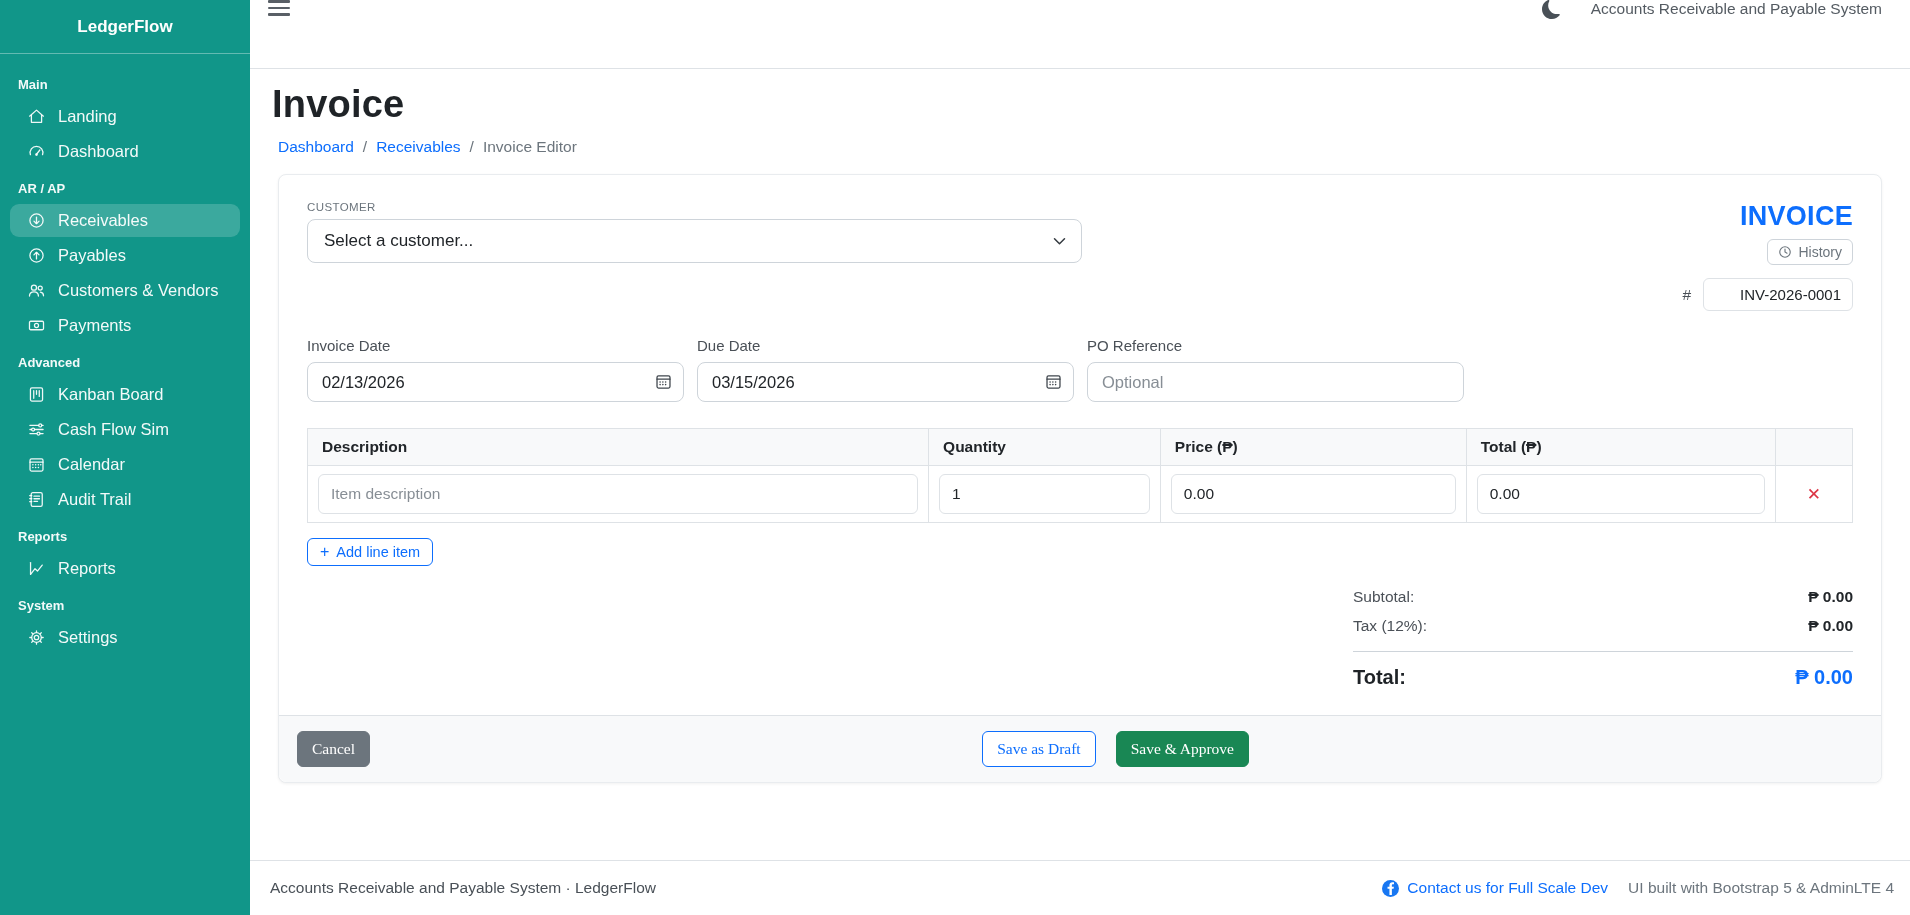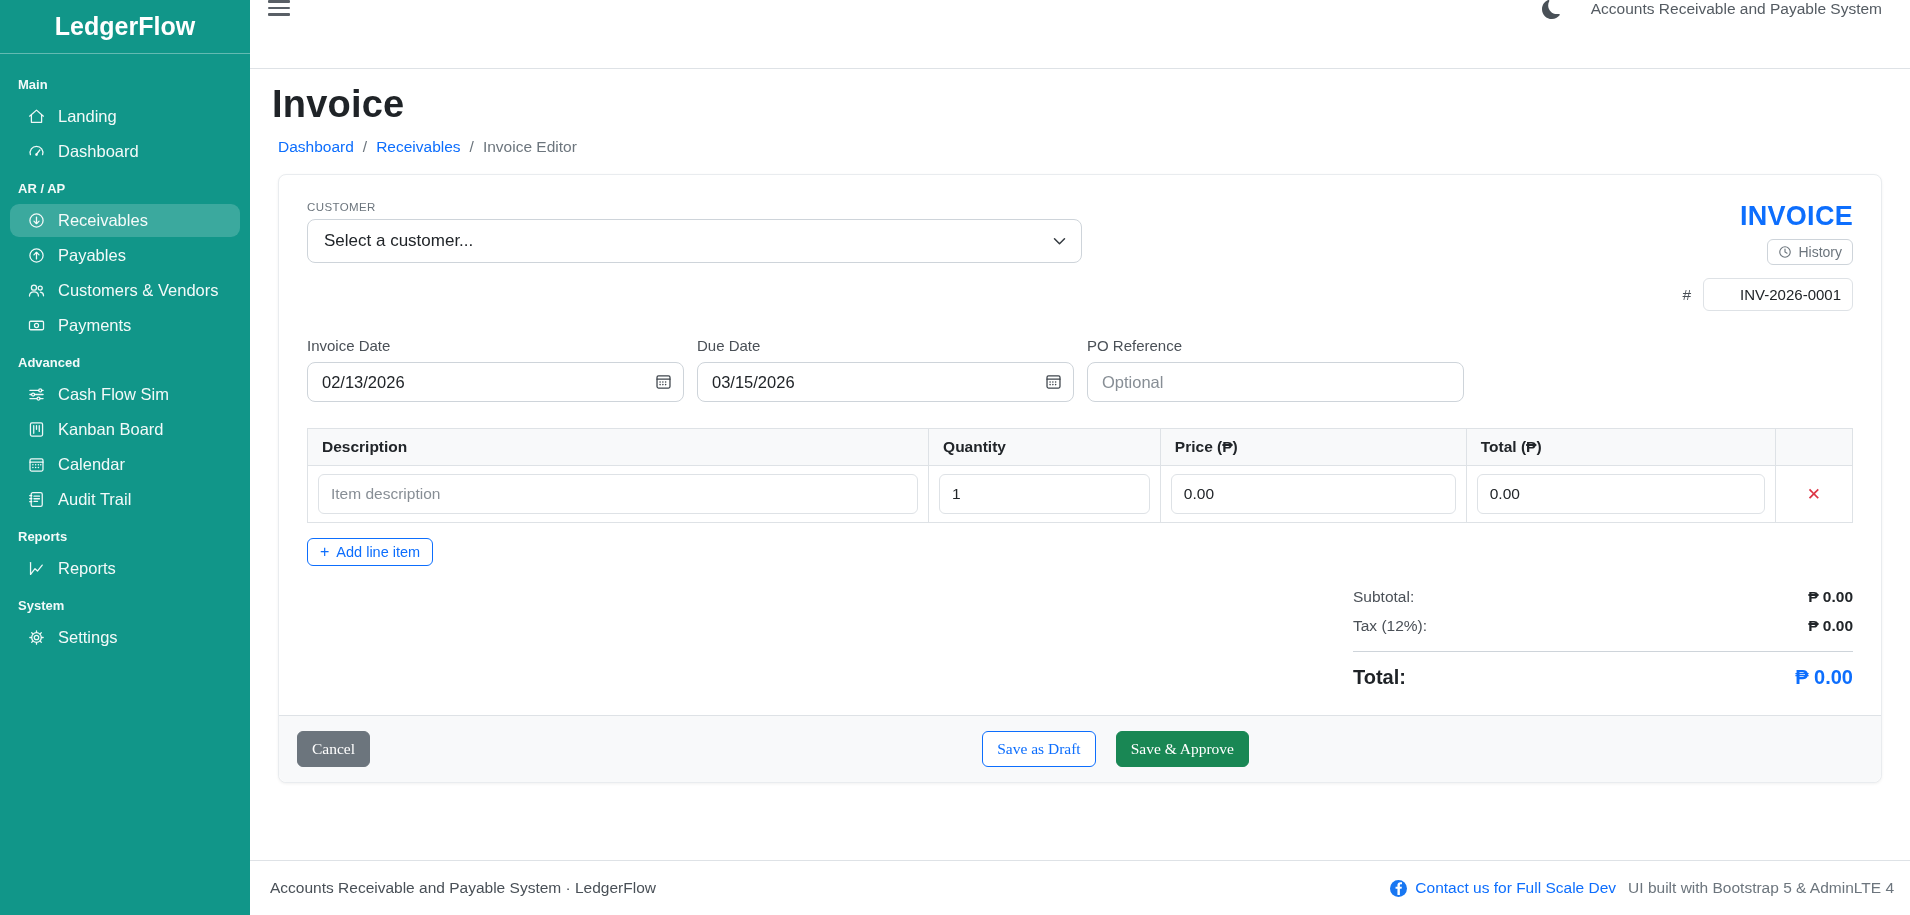--- a/index.html
+++ b/index.html
@@ -6,21 +6,21 @@
   html, body { width: 1910px; height: 915px; overflow: hidden; }
   body {
     font-family: "Liberation Sans", "DejaVu Sans", sans-serif;
     background: #ffffff; color: #212529; font-size: 16px;
   }
   .app { display: flex; width: 1910px; height: 915px; }
 
   
   .sidebar { width: 250px; height: 915px; background: #119689; flex: none; display: flex; flex-direction: column; }
   .brand { height: 54px; display: flex; align-items: center; justify-content: center;
-    color: #fff; font-weight: 700; font-size: 25px; border-bottom: 1px solid rgba(255,255,255,.35); }
+    color: #fff; font-weight: 700; font-size: 17px; border-bottom: 1px solid rgba(255,255,255,.35); }
   .side-nav { padding: 12px 10px; }
   .section-label { color: rgba(255,255,255,.95); font-size: 13px; font-weight: 700; padding: 11px 8px 6px; }
   .nav-item { display: flex; align-items: center; gap: 13px; padding: 7px 18px; margin: 2px 0;
     color: rgba(255,255,255,.95); font-size: 16.5px; border-radius: 9px; cursor: pointer; }
   .nav-item.active { background: rgba(255,255,255,.18); }
   .si { width: 17px; height: 17px; fill: none; stroke: rgba(255,255,255,.93); stroke-width: 1.2;
     stroke-linecap: round; stroke-linejoin: round; flex: none; }
 
   
   .main { flex: 1; display: flex; flex-direction: column; height: 915px; background: #fff; }
@@ -100,21 +100,21 @@
   .btn { font-size: 15.5px; padding: 8px 14px; border-radius: 6px; cursor: pointer; font-family: Liberation Serif, serif; border: 1px solid transparent; }
   .btn-secondary { background: #6c757d; border-color: #6c757d; color: #fff; }
   .btn-outline-primary { background: #fff; border-color: #0d6efd; color: #0d6efd; }
   .btn-success { background: #198754; border-color: #198754; color: #fff; margin-left: 20px; }
   .cf-spacer { flex: 1; }
   .cf-end-spacer { width: 614px; flex: none; }
 
   
   .page-footer { flex: none; height: 55px; border-top: 1px solid #dee2e6; display: flex; align-items: center;
     padding: 0 16px 0 20px; background: #fff; font-size: 15.5px; color: #495057; margin-top: auto; }
-  .pf-right { margin-left: auto; display: flex; align-items: flex-end; gap: 12px; }
+  .pf-right { margin-left: auto; display: flex; align-items: flex-end; gap: 20px; }
   .pf-link { display: inline-flex; align-items: center; gap: 8px; color: #0d6efd; text-decoration: none; cursor: pointer; }
   .pf-credits { color: #6c757d; }
 </style>
 </head>
 <body>
 
 <div class="app">
 
   <aside class="sidebar">
     <div class="brand">LedgerFlow</div>
@@ -165,39 +165,39 @@
       </div>
       <div class="nav-item">
         <svg class="si" viewBox="0 0 16 16">
             <rect x="1.4" y="4" width="13.2" height="8" rx="1.1"></rect>
             <circle cx="8" cy="8" r="1.9"></circle>
           </svg>
         <span>Payments</span>
       </div>
 
       <div class="section-label">Advanced</div>
+      <div class="nav-item">
+        <svg class="si" viewBox="0 0 16 16">
+            <rect x="2.3" y="1.8" width="11.4" height="12.4" rx="1.4"></rect>
+            <path d="M5.4 4.4v7.2"></path>
+            <path d="M8 4.4v3.4"></path>
+            <path d="M10.6 4.4v5.4"></path>
+          </svg>
+        <span>Kanban Board</span>
+      </div>
       <div class="nav-item">
         <svg class="si" viewBox="0 0 16 16">
             <path d="M1.8 4.2h8.2M13 4.2h1.2"></path>
             <circle cx="11.5" cy="4.2" r="1.4"></circle>
             <path d="M1.8 8h1.5M6.3 8h7.9"></path>
             <circle cx="4.8" cy="8" r="1.4"></circle>
             <path d="M1.8 11.8h6.3M11.4 11.8h2.8"></path>
             <circle cx="9.9" cy="11.8" r="1.4"></circle>
           </svg>
         <span>Cash Flow Sim</span>
-      </div>
-      <div class="nav-item">
-        <svg class="si" viewBox="0 0 16 16">
-            <rect x="2.3" y="1.8" width="11.4" height="12.4" rx="1.4"></rect>
-            <path d="M5.4 4.4v7.2"></path>
-            <path d="M8 4.4v3.4"></path>
-            <path d="M10.6 4.4v5.4"></path>
-          </svg>
-        <span>Kanban Board</span>
       </div>
       <div class="nav-item">
         <svg class="si" viewBox="0 0 16 16">
             <rect x="1.9" y="2.7" width="12.2" height="11.5" rx="1.4"></rect>
             <path d="M1.9 5.8h12.2"></path>
             <path d="M4.6 8.3h.01M7.2 8.3h.01M9.8 8.3h.01M12 8.3h.01M4.6 10.8h.01M7.2 10.8h.01M9.8 10.8h.01" stroke-width="1.5"></path>
           </svg>
         <span>Calendar</span>
       </div>
       <div class="nav-item">

